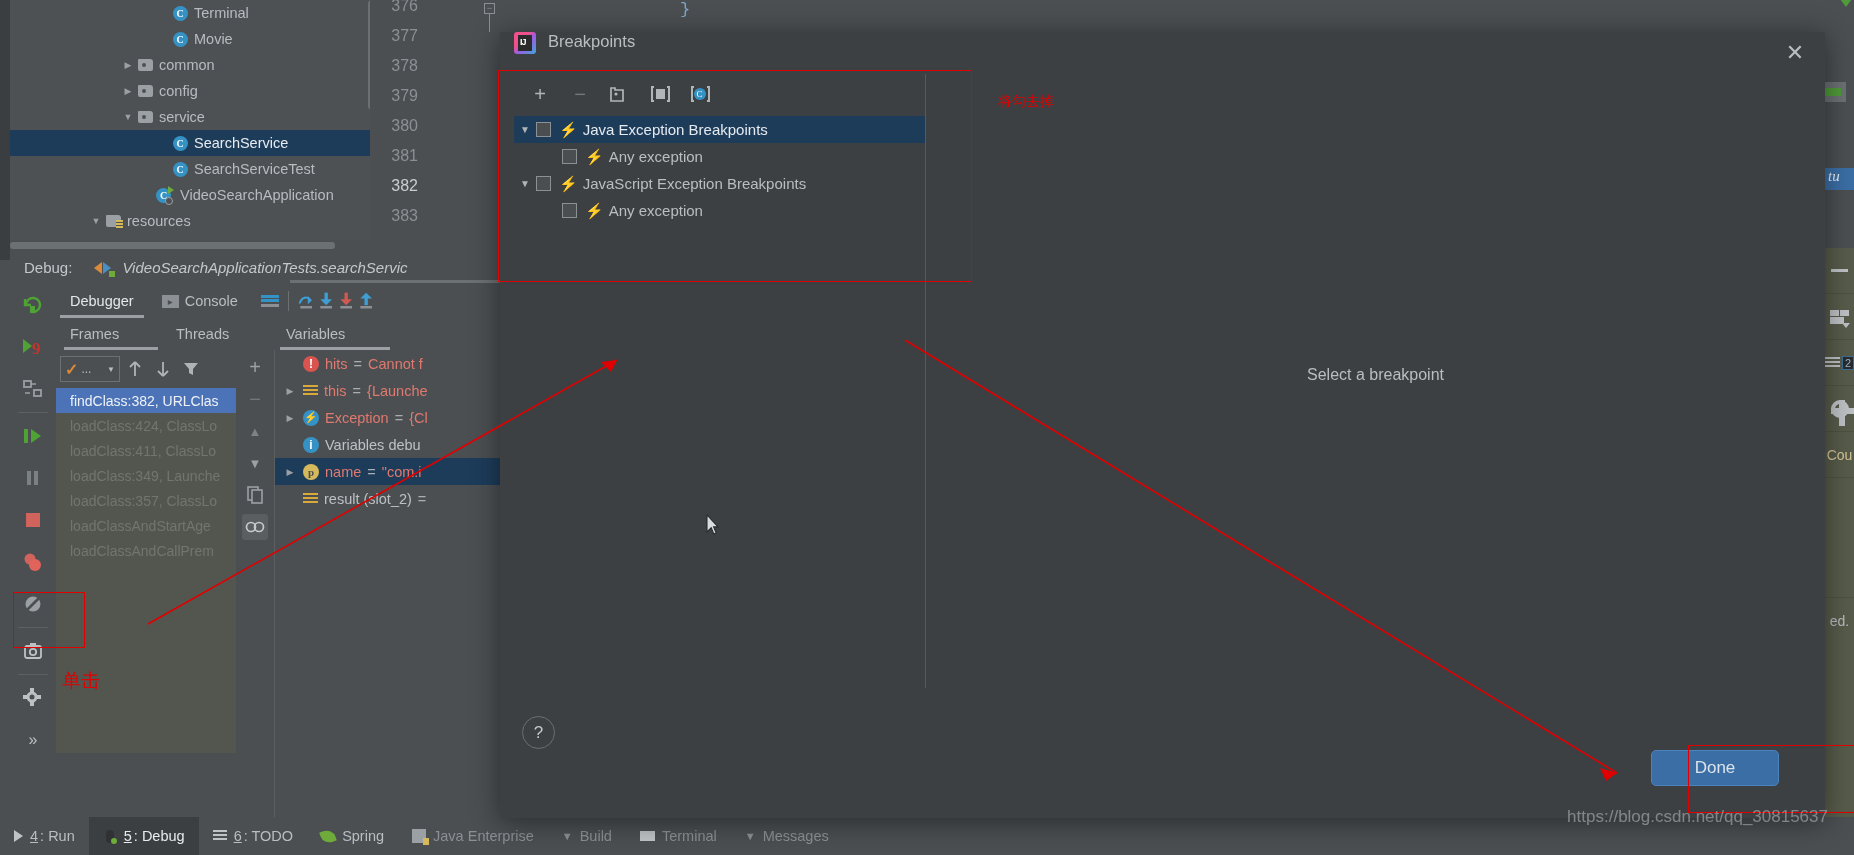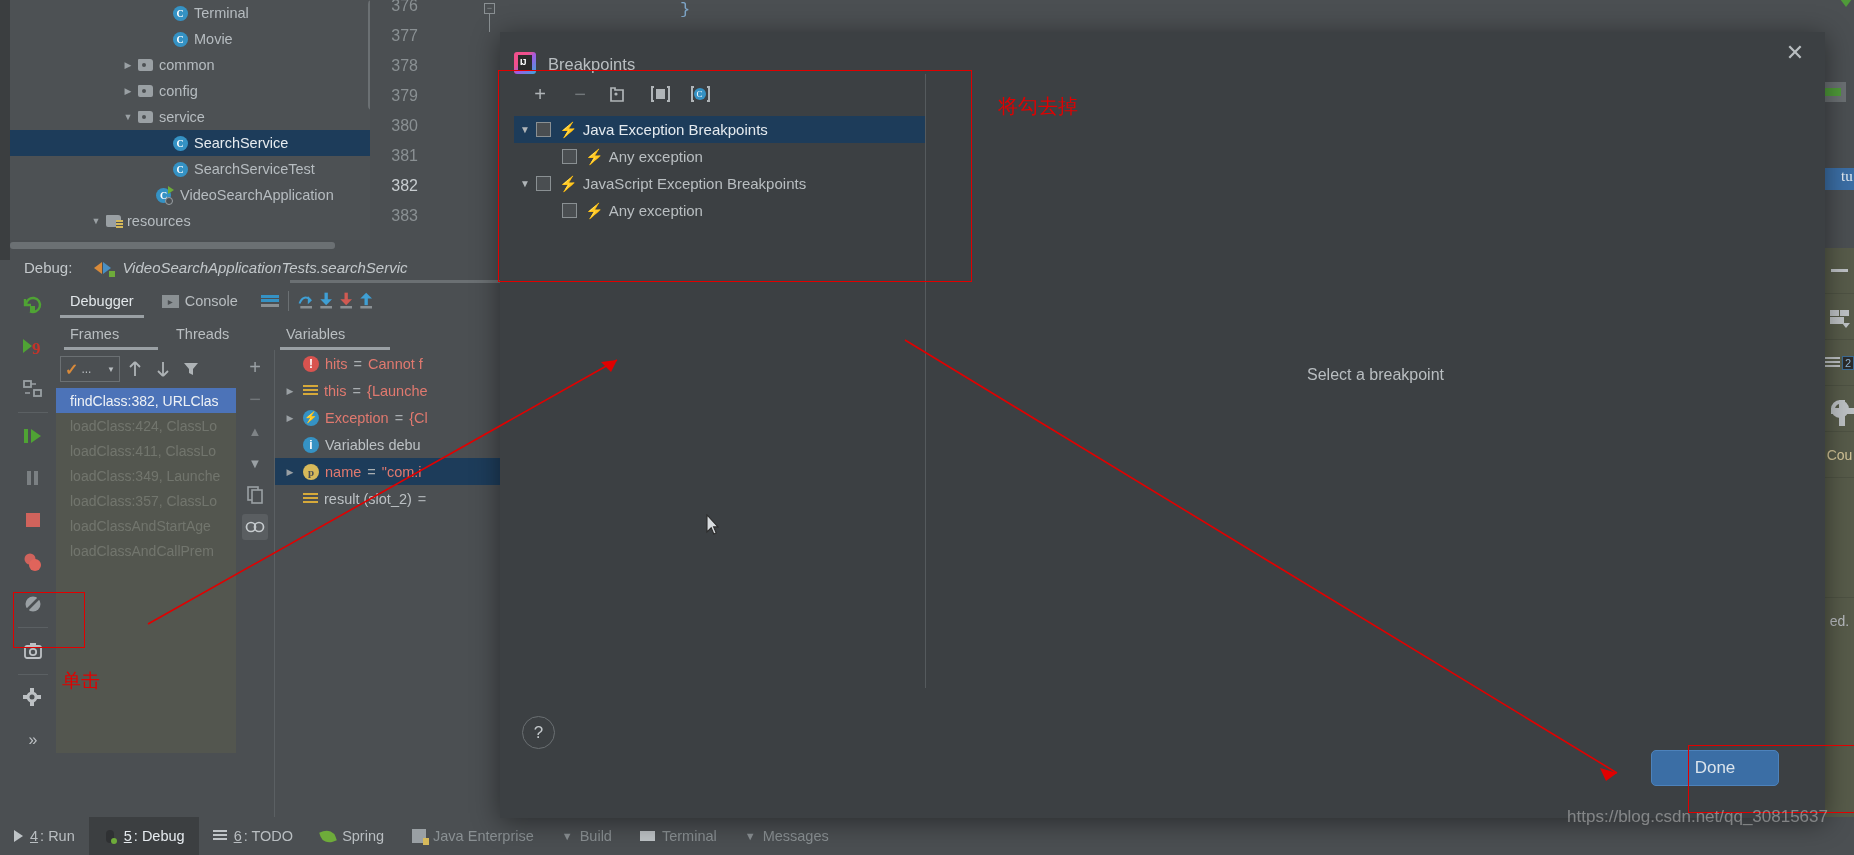--- a/index.html
+++ b/index.html
@@ -88,22 +88,22 @@
   
   .right-editor-slice {
     position: absolute; right: 0; top: 0; width: 29px; height: 248px;
     background: #4b4f52;
   }
   .rt-green { position:absolute; right:8px; top:82px; width:22px; height:20px; background:#6b7073; }
   .rt-green::after { content:''; position:absolute; left:-1px; top:6px; width:18px; height:8px; background:#4f9a39; }
   .rt-caret { position:absolute; right:2px; top:-1px; width:0;height:0;border-left:6px solid transparent;border-right:6px solid transparent;border-top:8px solid #4f9a39; }
   .rt-sel {
     position: absolute; right: 0; top: 168px; width: 29px; height: 22px;
-    background: #3b6ea5; color: #e8eef4; font-size: 15px;
-    font-family: "Liberation Serif", serif; padding-left: 16px; overflow:hidden;
+    background: #3b6ea5; color: #e8eef4; font-style: italic; font-size: 15px;
+    font-family: "Liberation Serif", serif; padding-left: 3px; overflow:hidden;
   }
 
   
   .right-strip {
     position: absolute; right: 0; top: 248px; width: 29px; bottom: 0;
     background: #575b4a;
   }
   .rs-item { position: relative; height: 46px; border-bottom: 1px solid #4e5243; display:flex; align-items:center; justify-content:center; }
   .rs-dash { width: 17px; height: 3px; background: #bdc1c4; }
   .rs-win { width: 19px; height: 14px; position: relative; }
@@ -200,21 +200,21 @@
   .jee-ico::after{content:'';position:absolute;right:-3px;bottom:-2px;width:6px;height:7px;background:#d6b95a;}
   .term-ico { width:15px;height:10px;background:#bfc4c7; }
   .sb-dim { color: #8a9093; }
 
   
   .dialog {
     position: absolute; left: 500px; top: 32px; width: 1325px; height: 786px;
     background: #3c4043;
     box-shadow: 0 4px 26px rgba(0,0,0,.45);
   }
-  .dlg-titlebar { height: 42px; display:flex; align-items:flex-end; padding-left: 14px; position: relative; }
+  .dlg-titlebar { height: 42px; display:flex; align-items:flex-start; padding-left: 14px; position: relative; }
   .dlg-logo { width: 22px; height: 22px; position: relative; border-radius: 3px; overflow: hidden; background: linear-gradient(135deg,#f0508c 0%, #f0508c 35%, #9b5de5 55%, #3ba7d8 100%); }
   .dlg-logo i { position:absolute; left:4px; top:3px; width:14px;height:16px;background:#2b2b2b; }
   .dlg-logo b { position:absolute; left:6px; top:5px; color:#fff; font-size:9px; font-family:"Liberation Sans",sans-serif; font-weight:bold; letter-spacing:-1px; }
   .dlg-title { font-size: 16.5px; color: #b9bec1; margin-left: 12px; }
   .dlg-close { position:absolute; right: 18px; top: 10px; width: 24px; height:24px; color:#b9bec1; font-size: 22px; line-height:22px; text-align:center; cursor: pointer; }
 
   .dlg-body { position:absolute; left:0; top:42px; right:0; bottom: 0; }
   .bp-left { position:absolute; left: 14px; top: 0; width: 412px; height: 614px; background: #3c4043; border-right: 1px solid #555a5d; }
   .bp-toolbar { height: 40px; display:flex; align-items:center; gap: 16px; padding-left: 14px; }
   .bp-tb-btn { width: 24px; height: 24px; display:flex; align-items:center; justify-content:center; color:#b0b5b8; font-size: 20px; cursor: pointer; }
@@ -243,21 +243,21 @@
   }
   .done-btn {
     position:absolute; right: 46px; bottom: 32px; width: 128px; height: 36px;
     background: #3b6ea5; border: 1px solid #4d82bb; border-radius: 5px;
     color: #dbe4ec; font-size: 17px; display:flex; align-items:center; justify-content:center;
     cursor: pointer;
   }
 
   
   .anno-rect { position: absolute; border: 1.5px solid #e10000; pointer-events: none; }
-  .anno-text { position: absolute; color: #e10000; font-size: 20px; white-space: nowrap; font-family: "DejaVu Sans", sans-serif; }
+  .anno-text { position: absolute; color: #e10000; font-size: 14px; white-space: nowrap; font-family: "DejaVu Sans", sans-serif; }
   .anno-svg { position: absolute; left:0; top:0; width: 1854px; height: 855px; pointer-events: none; }
 
   
   .watermark {
     position: absolute; right: 26px; bottom: 28px;
     font-size: 17px; color: rgba(230,230,230,.42); white-space: nowrap;
     font-family: "Liberation Sans", sans-serif;
     text-align: center;
   }
 

